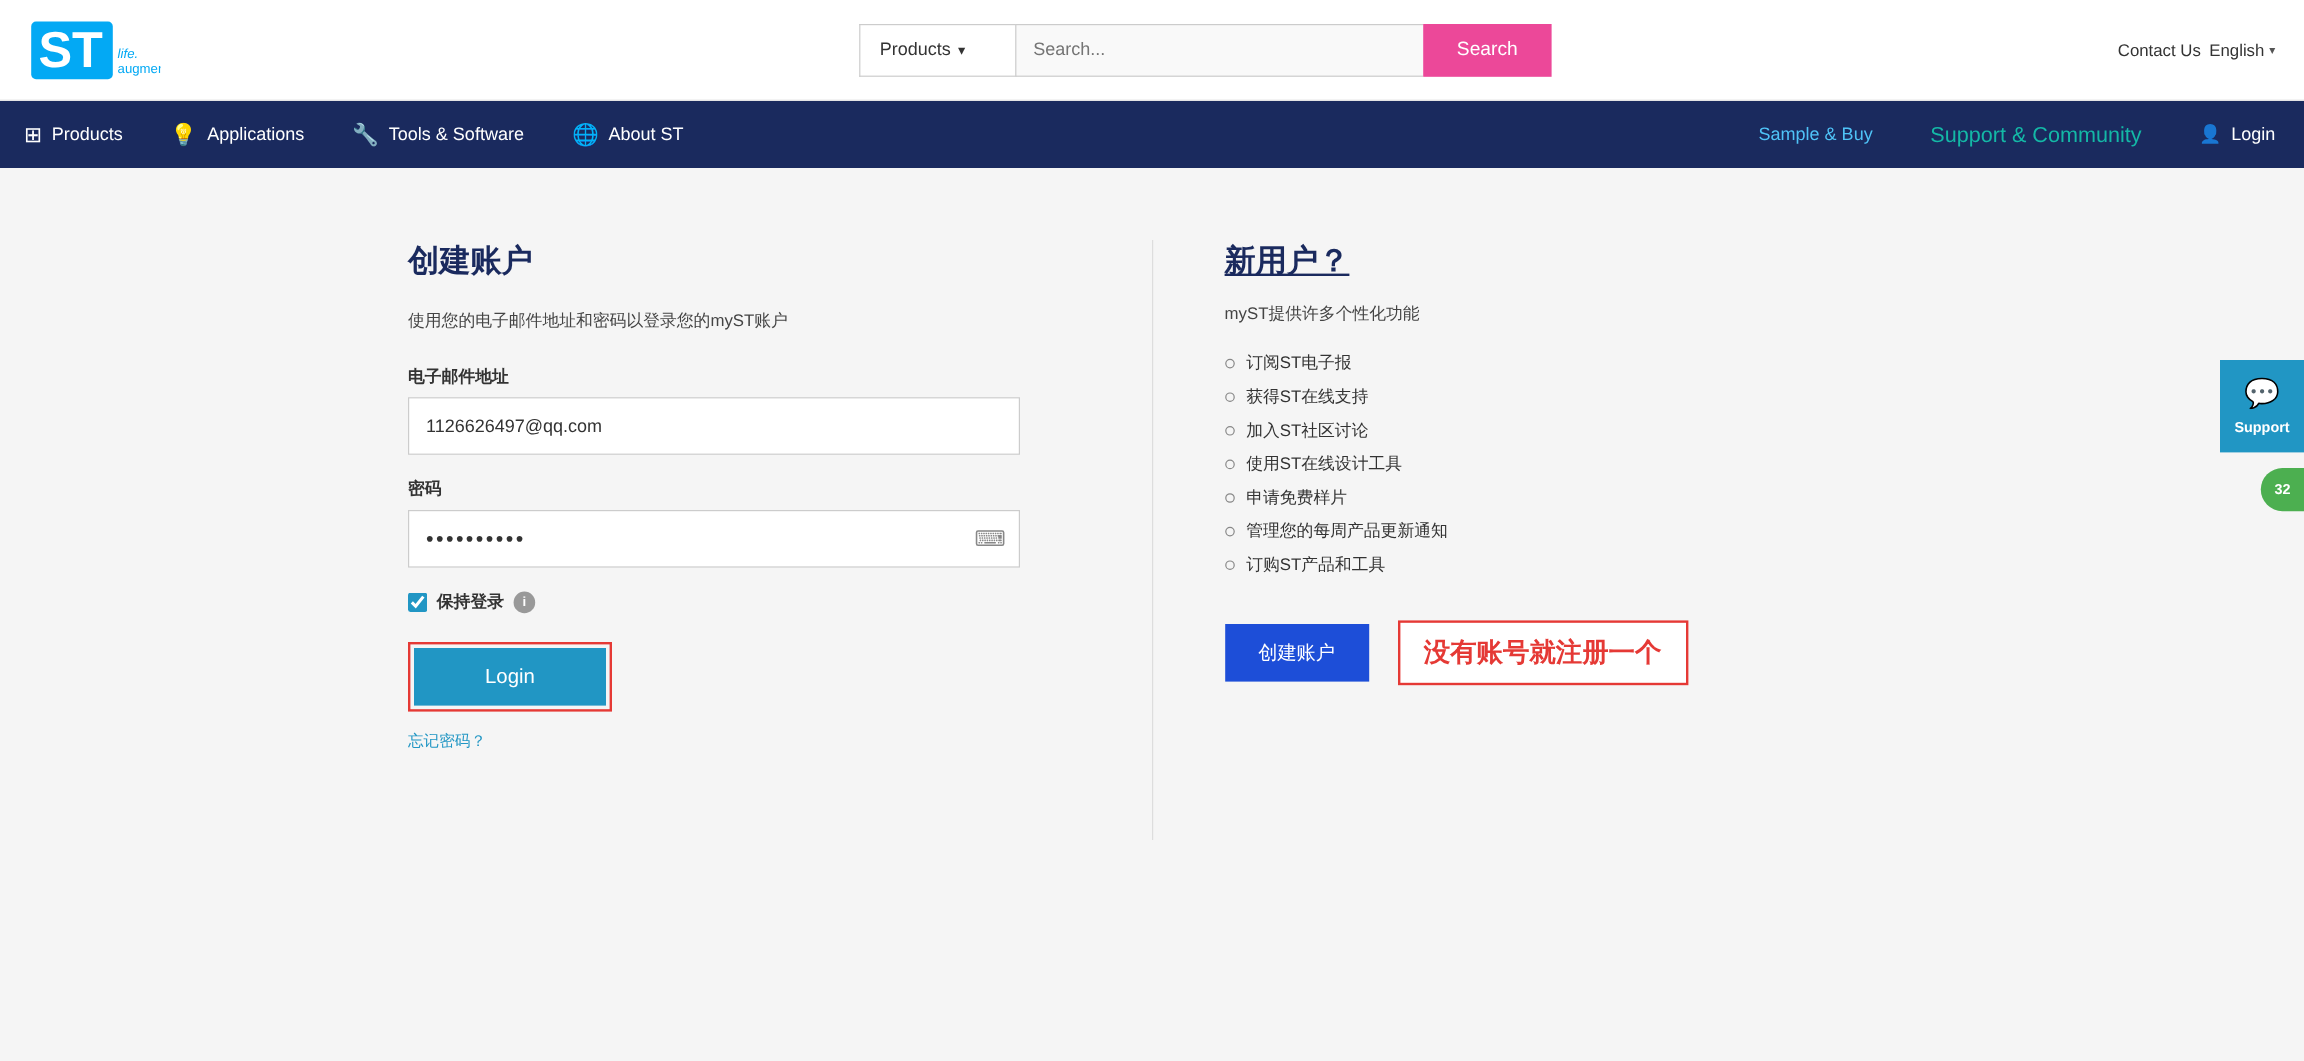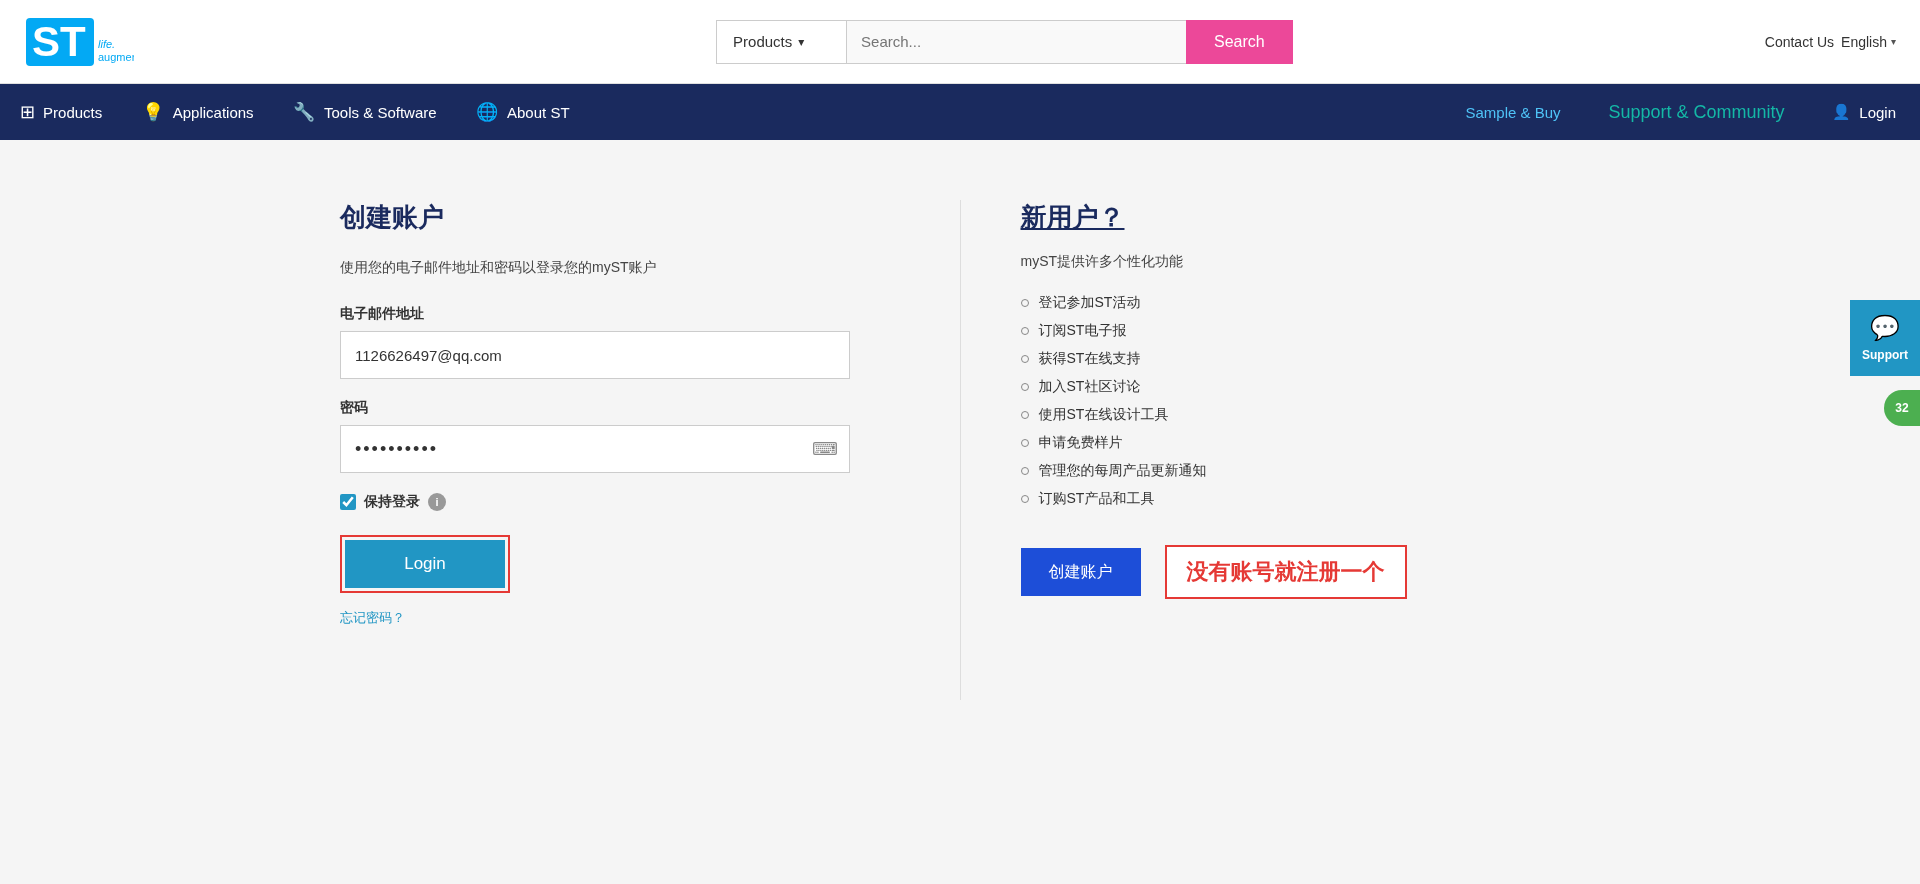--- a/index.html
+++ b/index.html
@@ -480,24 +480,20 @@
     <a class="forgot-link">忘记密码？</a>
   </div>
 
   <div class="divider"></div>
 
   <div class="register-panel">
     <h2 class="register-title">新用户？</h2>
     <p class="register-desc">myST提供许多个性化功能</p>
 
     <ul class="feature-list" id="feature-list">
-    <li>
-          <span class="bullet-circle"></span>
-          <span>登记参加ST活动</span>
-        </li>
         <li>
           <span class="bullet-circle"></span>
           <span>订阅ST电子报</span>
         </li>
         <li>
           <span class="bullet-circle"></span>
           <span>获得ST在线支持</span>
         </li>
         <li>
           <span class="bullet-circle"></span>

